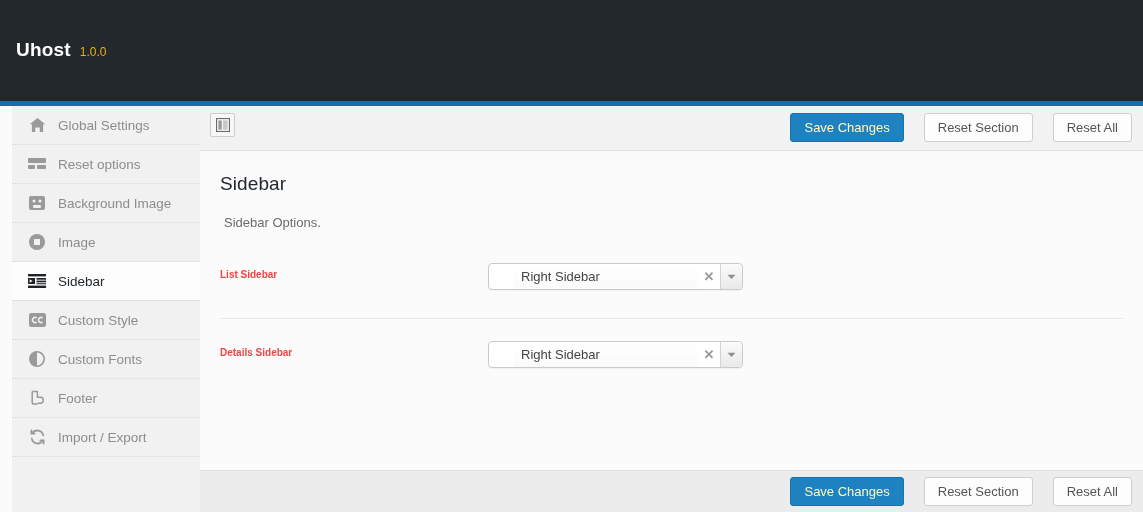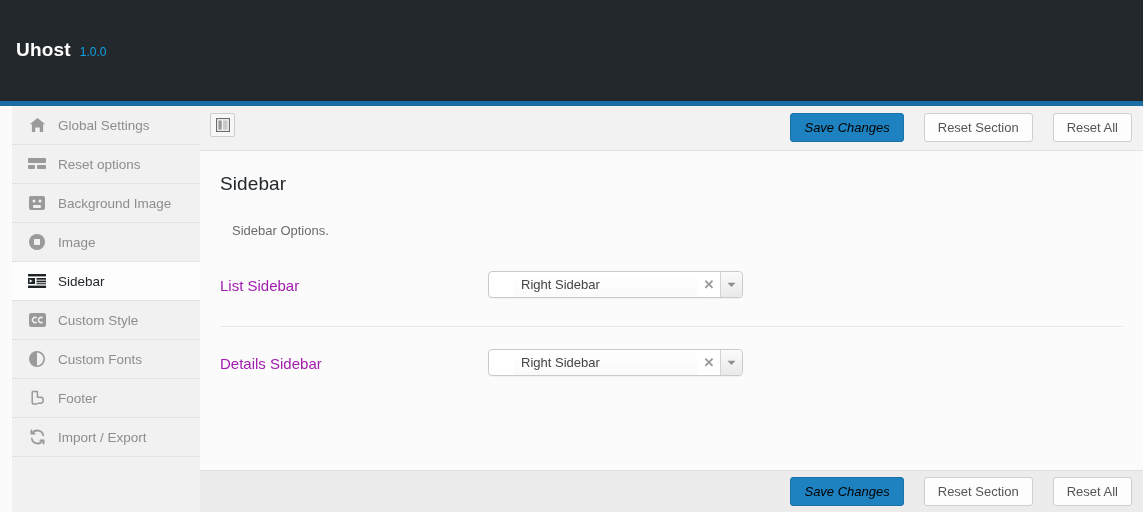--- a/index.html
+++ b/index.html
@@ -22,21 +22,21 @@
   }
   .brand {
     position: absolute; left: 16px; top: 40px;
     display: flex; align-items: baseline; gap: 9px;
   }
   .brand-name {
     color: #ffffff; font-size: 19px; font-weight: bold;
     letter-spacing: .2px; line-height: 1;
   }
   .brand-version {
-    color: #0ea5e9; font-size: 12px; line-height: 1; text-align: center;
+    color: #eab308; font-size: 12px; line-height: 1; text-align: center;
   }
   .accent-bar {
     position: absolute; left: 0; top: 101px;
     width: 1143px; height: 5px;
     background: #1b6ea3;
   }
 
   
   .sidenav {
     position: absolute; left: 0; top: 106px;
@@ -108,57 +108,56 @@
     font-family: "Liberation Sans", sans-serif;
     border-radius: 3px;
     cursor: pointer;
     display: inline-flex; align-items: center; justify-content: center;
     white-space: nowrap;
     line-height: 1;
   }
   .btn-primary {
     background: #1e81c0;
     border: 1px solid #1a72ab;
-    color: #000000;
-    font-style: italic;
+    color: #fef9c3;
   }
   .btn-default {
     background: #fdfdfd;
     border: 1px solid #cfcfcf;
     color: #555555;
     margin-left: 12px;
   }
 
   
   .content { position: relative; padding: 0 20px; }
 
   .section-title {
     margin: 0; padding: 22px 0 0 0;
     font-size: 19px; font-weight: normal;
     color: #23282d; letter-spacing: .1px;
   }
   .section-subtitle {
-    margin: 12px; padding: 16px 0 0 0;
+    margin: 4px; padding: 16px 0 0 0;
     font-size: 13px; color: #6b6b6b;
   }
 
   .field-table { margin-top: 24px; }
   .field-row {
     display: flex; align-items: flex-start;
     padding: 9px 0 16px 0;
   }
   .field-row + .field-row {
     border-top: 1px solid #e8e8e8;
     padding-top: 22px;
     margin-top: 12px;
   }
   .field-label {
     width: 268px; flex: 0 0 268px;
-    font-size: 15px; font-weight: normal;
-    color: #a21caf;
+    font-size: 10px; font-weight: bold;
+    color: #ef4444;
     padding-top: 6px;
   }
 
   
   .select2 {
     position: relative;
     width: 255px; height: 27px;
     display: flex;
     background: #ffffff;
     border: 1px solid #cacaca;

